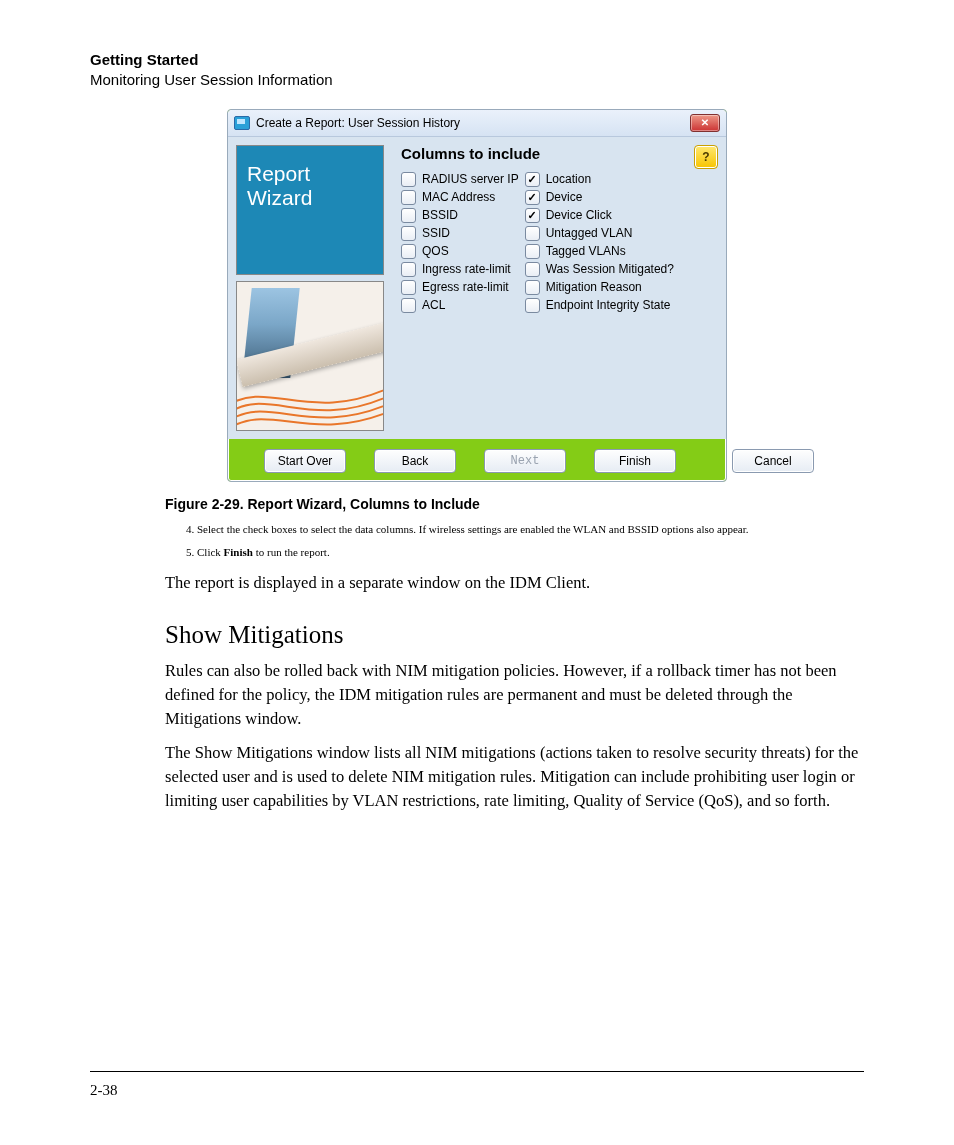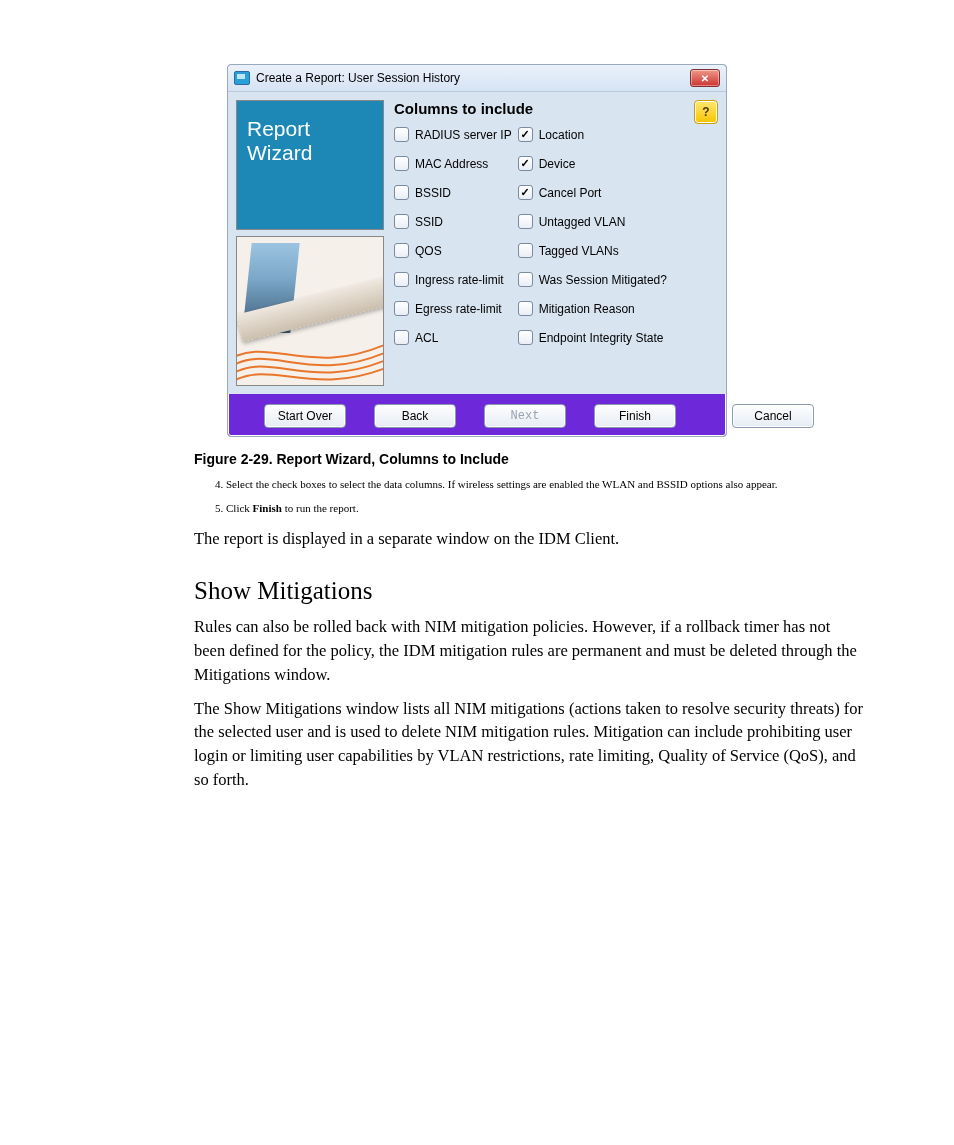--- a/index.html
+++ b/index.html
@@ -1,62 +1,66 @@
 <!DOCTYPE html>
 <html><head>
 <meta charset="utf-8">
 <style>
   html,body{margin:0;padding:0;background:#fff;font-family:"Times New Roman",Times,serif;color:#000;}
   .page{width:954px;height:1145px;position:relative;box-sizing:border-box;padding:50px 90px 40px 90px;}
   .hdr{font-family:Arial,Helvetica,sans-serif;font-size:15px;line-height:1.35;margin-bottom:18px;}
   .hdr .h1{font-weight:bold;}
   .hdr .h2{font-weight:normal;}
   .figwrap{display:flex;justify-content:center;margin-top:14px;}
-  .dlg{width:498px;border:1px solid #9ab;border-radius:4px;background:#6d28d9;box-shadow:0 0 0 1px #fff inset;font-family:Tahoma,Arial,sans-serif;font-size:12px;color:#000;}
+  .dlg{width:498px;border:1px solid #9ab;border-radius:4px;background:#84cc16;box-shadow:0 0 0 1px #fff inset;font-family:Tahoma,Arial,sans-serif;font-size:12px;color:#000;}
   .titlebar{display:flex;align-items:center;gap:6px;padding:4px 6px;background:linear-gradient(#eaf1fb,#d6e3f3);border-bottom:1px solid #b8c8dd;border-radius:4px 4px 0 0;}
   .titlebar .appicon{width:14px;height:12px;background:#2aa0d8;border:1px solid #2a6aa8;border-radius:2px;position:relative;}
   .titlebar .appicon::after{content:"";position:absolute;left:2px;top:2px;width:8px;height:5px;background:#bfe6ff;}
   .titlebar .titletext{flex:1;}
   .closebtn{width:28px;height:16px;border:1px solid #803030;border-radius:3px;background:linear-gradient(#e98,#c33);display:flex;align-items:center;justify-content:center;color:#fff;font-weight:bold;font-size:10px;box-shadow:inset 0 0 0 1px rgba(255,255,255,.4);}
   .dlgbody{padding:8px;background:#d8e4f0;}
   .toprow{display:flex;align-items:flex-start;}
   .sidepanel{width:148px;flex:0 0 148px;}
   .sideimg{border:1px solid #888;background:#fff;}
   .rw{height:130px;background:#1d88b6;display:flex;align-items:flex-start;padding:16px 10px;box-sizing:border-box;}
   .rw span{color:#fff;font-size:21px;font-family:Arial,Helvetica,sans-serif;}
   .photo{height:148px;margin-top:6px;border:1px solid #888;background:#f5f0ea;position:relative;overflow:hidden;}
   .skybuild{position:absolute;left:10px;top:6px;width:48px;height:90px;background:linear-gradient(180deg,#9cc4e2 0%,#7ba7c8 40%,#3a5a74 100%);transform:skewX(-6deg);}
   .bridge{position:absolute;left:0;top:58px;width:160px;height:28px;background:linear-gradient(#efe7de,#cbbfae);transform:rotate(-14deg);box-shadow:0 2px 4px rgba(0,0,0,.3);}
   .wave{position:absolute;bottom:-4px;left:-10px;right:-10px;height:60px;}
   .wave svg{width:100%;height:100%;}
-  .content{flex:1;padding-left:10px;}
+  .content{flex:1;padding-left:17px;}
   .heading-row{display:flex;align-items:flex-start;justify-content:space-between;}
   .section-h{font-family:Arial,Helvetica,sans-serif;font-weight:bold;font-size:15px;margin:0 0 10px 0;}
   .helpbtn{width:22px;height:22px;border:1px solid #caa100;background:linear-gradient(#ffe870,#f7c400);border-radius:4px;display:flex;align-items:center;justify-content:center;color:#4a3a00;font-weight:bold;font-family:Arial;box-shadow:inset 0 0 0 1px #fff;}
   .cols{display:flex;gap:6px;}
-  .col{display:flex;flex-direction:column;gap:14px;}
+  .col{display:flex;flex-direction:column;gap:3px;}
   .cb{display:flex;align-items:center;gap:6px;}
   .box{width:13px;height:13px;border:1px solid #7a8aa0;border-radius:3px;background:linear-gradient(#fff,#e9eef5);display:flex;align-items:center;justify-content:center;font-size:11px;line-height:1;color:#000;font-weight:bold;}
   .lbl{white-space:nowrap;font-size:12px;}
   .btnrow{display:flex;gap:28px;padding:10px 8px 8px 8px;align-items:center;}
   .btnrow .spacer1{width:84px;}
   .btnrow .grow{flex:1;}
   .wbtn{min-width:60px;height:22px;border:1px solid #8a9ab0;border-radius:4px;background:linear-gradient(#fefefe,#e6ecf4);font-family:Tahoma,Arial,sans-serif;font-size:12px;display:flex;align-items:center;justify-content:center;padding:0 10px;box-shadow:inset 0 0 0 1px #fff;}
   .wbtn.disabled{color:#9aa3b0;font-family:Liberation Mono, monospace;}
   .caption{font-family:Arial,Helvetica,sans-serif;font-weight:bold;font-size:14px;margin:14px 0 10px 0;}
   ol.steps{margin:0 0 0 4px;padding-left:28px;font-size:11px;line-height:1.45;}
   ol.steps li{margin-bottom:8px;}
   .para{font-size:16.5px;line-height:1.45;margin:10px 0;}
   .sect{font-size:25px;font-family:"Times New Roman",serif;margin:26px 0 10px 0;font-weight:normal;}
   .footer{position:absolute;left:90px;right:90px;bottom:46px;border-top:1.5px solid #000;padding-top:10px;font-size:15px;}
 </style>
 </head>
 <body>
 
 <div class="page">
+  <div class="hdr">
+    <div class="h1">Getting Started</div>
+    <div class="h2">Monitoring User Session Information</div>
+  </div>
 
   <div class="figwrap">
     <div class="dlg">
       <div class="titlebar">
         <span class="appicon"></span>
         <span class="titletext">Create a Report: User Session History</span>
         <span class="closebtn">✕</span>
       </div>
       <div class="dlgbody">
         <div class="toprow">
@@ -121,21 +125,21 @@
                   <div class="cb">
                     <div class="box">✓</div>
                     <span class="lbl">Location</span>
                   </div>
                   <div class="cb">
                     <div class="box">✓</div>
                     <span class="lbl">Device</span>
                   </div>
                   <div class="cb">
                     <div class="box">✓</div>
-                    <span class="lbl">Cancel Port</span>
+                    <span class="lbl">Device Click</span>
                   </div>
                   <div class="cb">
                     <div class="box"></div>
                     <span class="lbl">Untagged VLAN</span>
                   </div>
                   <div class="cb">
                     <div class="box"></div>
                     <span class="lbl">Tagged VLANs</span>
                   </div>
                   <div class="cb">
@@ -160,27 +164,30 @@
         <div class="wbtn">Start Over</div>
         <div class="wbtn">Back</div>
         <div class="wbtn disabled">Next</div>
         <div class="wbtn">Finish</div>
         <div class="grow"></div>
         <div class="wbtn">Cancel</div>
       </div>
     </div>
   </div>
 
-  <div style="margin-left:104px;">
+  <div style="margin-left:75px;">
     <div class="caption">Figure 2-29. Report Wizard, Columns to Include</div>
     <ol class="steps" start="4">
       <li>Select the check boxes to select the data columns. If wireless settings are enabled the WLAN and BSSID options also appear.</li>
       <li>
         <span>Click </span><b>Finish</b><span> to run the report.</span>
       </li>
     </ol>
     <div class="para">The report is displayed in a separate window on the IDM Client.</div>
     <div class="sect">Show Mitigations</div>
     <div class="para">Rules can also be rolled back with NIM mitigation policies. However, if a rollback timer has not been defined for the policy, the IDM mitigation rules are permanent and must be deleted through the Mitigations window.</div>
     <div class="para">The Show Mitigations window lists all NIM mitigations (actions taken to resolve security threats) for the selected user and is used to delete NIM mitigation rules. Mitigation can include prohibiting user login or limiting user capabilities by VLAN restrictions, rate limiting, Quality of Service (QoS), and so forth.</div>
   </div>
 
+  <div class="footer">
+    <span>2-38</span>
+  </div>
 </div>
 
 </body></html>

